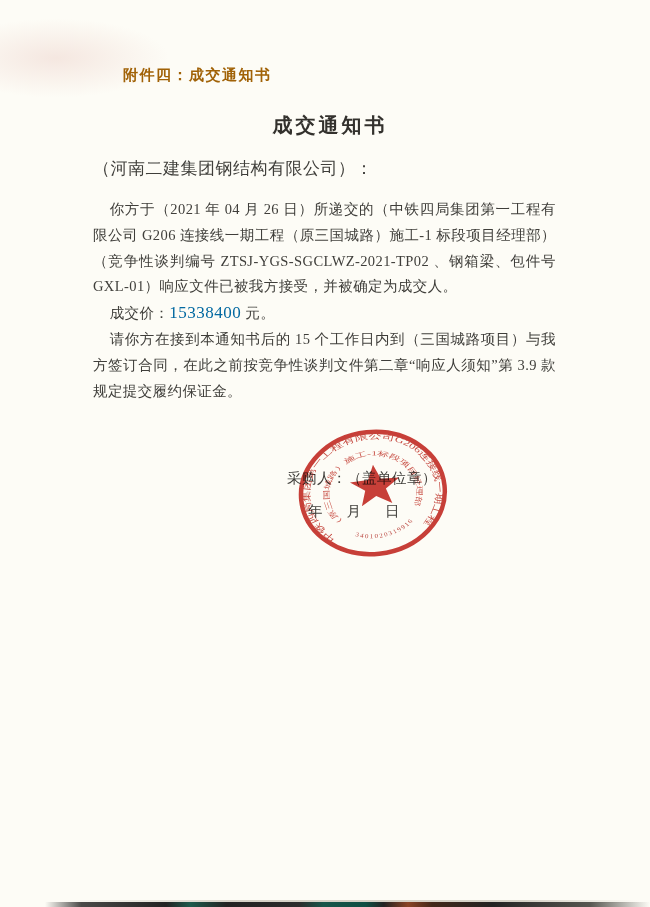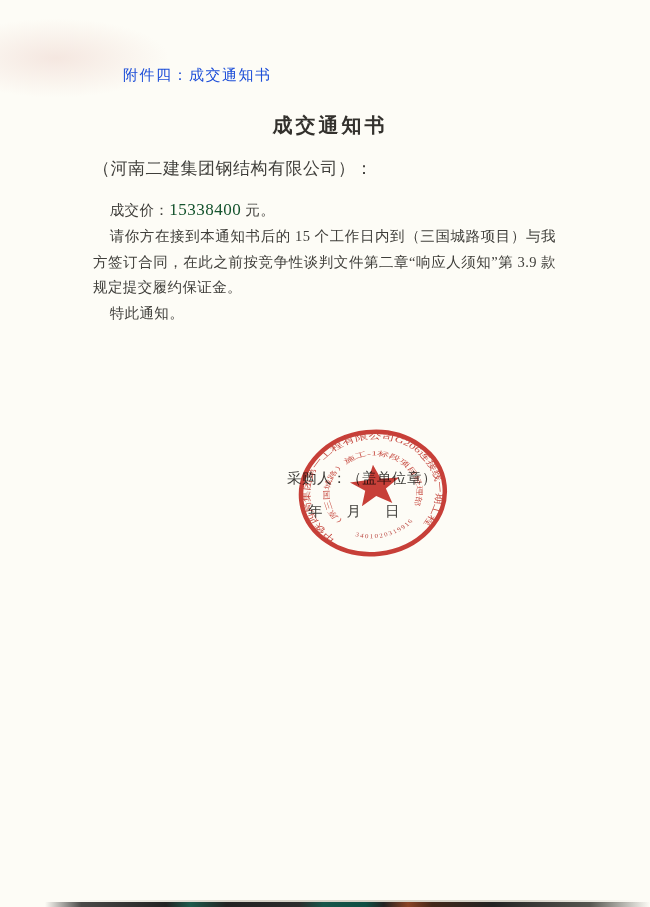--- a/index.html
+++ b/index.html
@@ -9,40 +9,40 @@
     font-family:"Liberation Serif","DejaVu Serif",serif;
     color:#3f3e3a;
   }
   .smudge-topleft{
     position:absolute;left:-20px;top:18px;width:190px;height:80px;
     background:radial-gradient(ellipse at 40% 50%, rgba(242,224,217,0.75), rgba(242,224,217,0) 70%);
     pointer-events:none;
   }
   .attachment-label{
     position:absolute;left:123px;top:66px;
-    font-size:15px;font-weight:normal;letter-spacing:1.5px;color:#1d4ed8;
+    font-size:15px;font-weight:bold;letter-spacing:1.5px;color:#a16207;
   }
   .doc-title{
     position:absolute;left:0;top:112px;width:660px;text-align:center;
     font-size:20px;font-weight:bold;letter-spacing:3px;color:#33312d;
   }
   .recipient-line{
     position:absolute;left:93px;top:157px;
     font-size:17px;letter-spacing:0.5px;
   }
   .body-block{
     position:absolute;left:93px;top:197px;width:463px;
     font-size:14.5px;line-height:25.8px;
     text-align:justify;text-justify:inter-ideograph;
     letter-spacing:0.4px;
   }
   .body-block p{margin:0;text-indent:1.15em;}
   .price-value{
     font-family:"Liberation Serif","DejaVu Serif",serif;
-    font-size:17px;color:#14532d;letter-spacing:0.5px;
+    font-size:17px;color:#0369a1;letter-spacing:0.5px;
   }
   .closing{margin-top:0;}
   .signature-block{position:absolute;left:287px;top:469px;font-size:14.5px;}
   .purchaser-label{letter-spacing:0.5px;}
   .date-line{
     position:absolute;left:308px;top:502px;display:flex;gap:24px;
     font-size:14.5px;
   }
   .seal{
     position:absolute;left:294px;top:426px;width:158px;height:136px;
@@ -74,23 +74,23 @@
 
   <div class="smudge-topleft"></div>
 
   <div class="attachment-label">附件四：成交通知书</div>
 
   <div class="doc-title">成交通知书</div>
 
   <div class="recipient-line">（河南二建集团钢结构有限公司）：</div>
 
   <div class="body-block">
+    <p>你方于（2021 年 04 月 26 日）所递交的（中铁四局集团第一工程有限公司 G206 连接线一期工程（原三国城路）施工-1 标段项目经理部）（竞争性谈判编号 ZTSJ-YGS-SGCLWZ-2021-TP02 、钢箱梁、包件号 GXL-01）响应文件已被我方接受，并被确定为成交人。</p>
     <p><span>成交价：</span><span class="price-value">15338400</span><span> 元。</span></p>
     <p>请你方在接到本通知书后的 15 个工作日内到（三国城路项目）与我方签订合同，在此之前按竞争性谈判文件第二章“响应人须知”第 3.9 款规定提交履约保证金。</p>
-    <p class="closing">特此通知。</p>
   </div>
 
   <div class="signature-block">
     <span class="purchaser-label">采购人：（盖单位章）</span>
   </div>
 
   <div class="date-line">
     <span>年</span>
     <span>月</span>
     <span>日</span>

